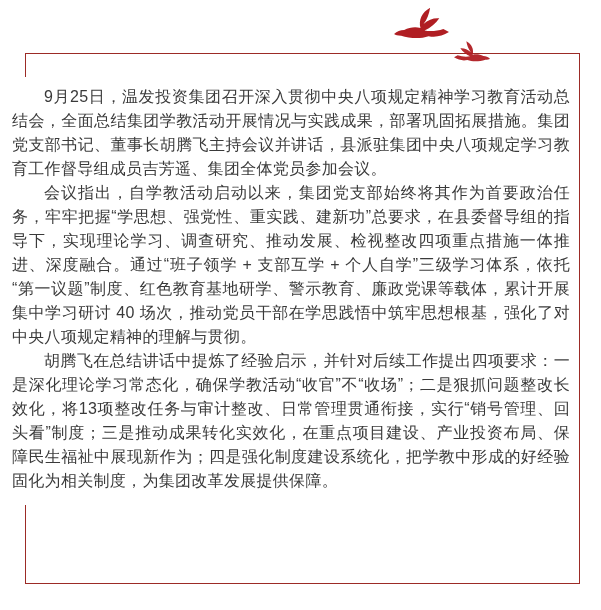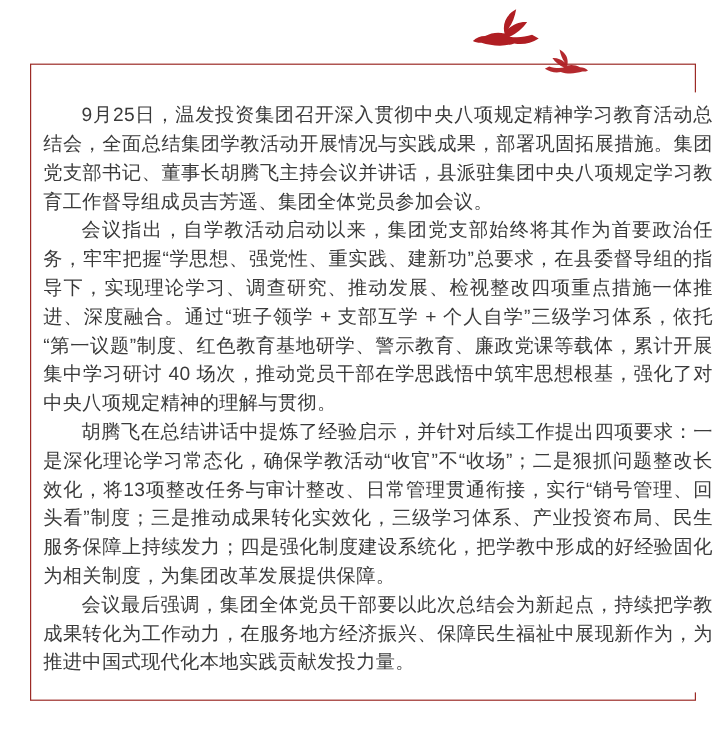--- a/index.html
+++ b/index.html
@@ -19,21 +19,21 @@
   .frame{
     position:absolute;
     left:25px;top:53px;
     width:553px;height:529px;
     border:1.5px solid var(--frame-color);
     z-index:1;
     background:transparent;
   }
   .content{
     position:absolute;
-    left:36px;top:77px;
+    left:12px;top:77px;
     width:558px;
     background:var(--page-bg);
     z-index:2;
     padding:8px 0 12px 0;
   }
   .content p{
     margin:0;
     font-size:16px;
     line-height:24px;
     color:var(--text-color);
@@ -61,17 +61,16 @@
 
   <svg class="bird bird-small" viewBox="0 0 120 80" aria-hidden="true">
     <path d="M6 54 C 12 49 18 46 26 46 C 36 41 47 39 58 42 C 54 27 60 11 77 2 C 75 14 71 25 64 34 C 73 26 84 22 95 23 C 88 33 78 42 66 47 C 78 49 91 48 103 44 L 114 50 C 101 58 87 61 74 58 C 57 64 36 62 20 57 C 13 57 9 56 6 54 Z"></path>
   </svg>
 
   <div class="frame"></div>
 
   <div class="content">
     <p>9月25日，温发投资集团召开深入贯彻中央八项规定精神学习教育活动总结会，全面总结集团学教活动开展情况与实践成果，部署巩固拓展措施。集团党支部书记、董事长胡腾飞主持会议并讲话，县派驻集团中央八项规定学习教育工作督导组成员吉芳遥、集团全体党员参加会议。</p>
     <p>会议指出，自学教活动启动以来，集团党支部始终将其作为首要政治任务，牢牢把握“学思想、强党性、重实践、建新功”总要求，在县委督导组的指导下，实现理论学习、调查研究、推动发展、检视整改四项重点措施一体推进、深度融合。通过“班子领学 + 支部互学 + 个人自学”三级学习体系，依托“第一议题”制度、红色教育基地研学、警示教育、廉政党课等载体，累计开展集中学习研讨 40 场次，推动党员干部在学思践悟中筑牢思想根基，强化了对中央八项规定精神的理解与贯彻。</p>
-    <p>胡腾飞在总结讲话中提炼了经验启示，并针对后续工作提出四项要求：一是深化理论学习常态化，确保学教活动“收官”不“收场”；二是狠抓问题整改长效化，将13项整改任务与审计整改、日常管理贯通衔接，实行“销号管理、回头看”制度；三是推动成果转化实效化，三级学习体系、产业投资布局、民生服务保障上持续发力；四是强化制度建设系统化，把学教中形成的好经验固化为相关制度，为集团改革发展提供保障。</p>
-    <p>会议最后强调，集团全体党员干部要以此次总结会为新起点，持续把学教成果转化为工作动力，在服务地方经济振兴、保障民生福祉中展现新作为，为推进中国式现代化本地实践贡献发投力量。</p>
+    <p>胡腾飞在总结讲话中提炼了经验启示，并针对后续工作提出四项要求：一是深化理论学习常态化，确保学教活动“收官”不“收场”；二是狠抓问题整改长效化，将13项整改任务与审计整改、日常管理贯通衔接，实行“销号管理、回头看”制度；三是推动成果转化实效化，在重点项目建设、产业投资布局、保障民生福祉中展现新作为；四是强化制度建设系统化，把学教中形成的好经验固化为相关制度，为集团改革发展提供保障。</p>
   </div>
 
 </div>
 
 </body></html>

